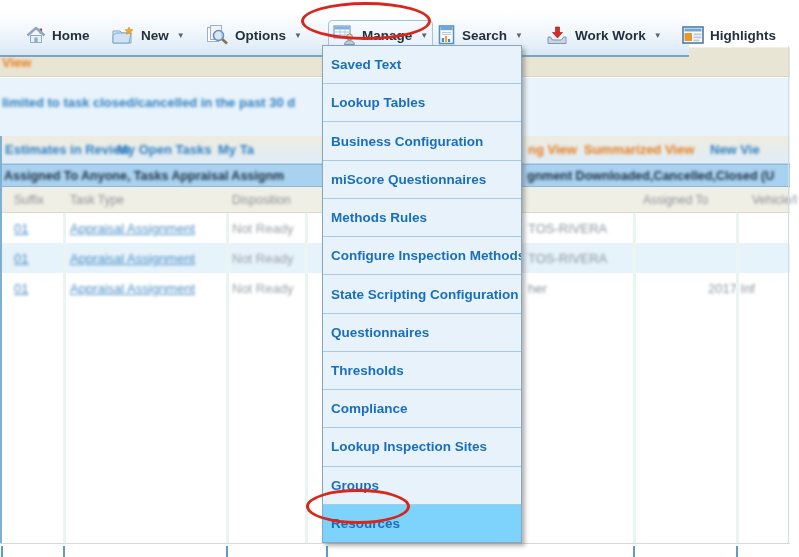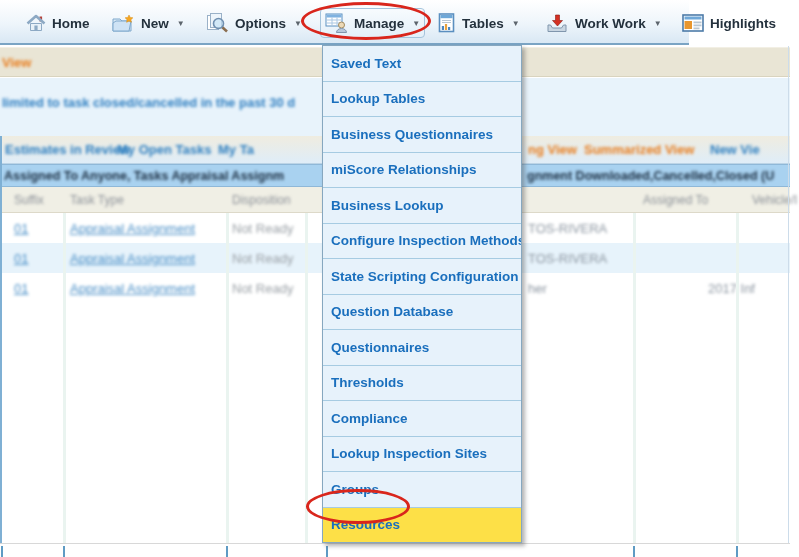--- a/index.html
+++ b/index.html
@@ -1,25 +1,25 @@
 <!DOCTYPE html>
 <html><head>
 <meta charset="utf-8">
 <style>
   * { margin:0; padding:0; box-sizing:border-box; }
   body { background:#ffffff; font-family:"Liberation Sans", sans-serif; }
   .screen { position:relative; width:799px; height:557px; background:#ffffff; overflow:hidden; }
 
   
-  .toolbar { position:absolute; left:0; top:0; width:689px; height:45px; z-index:2;
+  .toolbar { position:absolute; left:0; top:12px; width:689px; height:45px; z-index:2;
     background:linear-gradient(#ffffff, #eef5fb 55%, #d9e8f4); border-bottom:2px solid #7aa4c4; }
   .tb-btn { position:absolute; top:8px; height:30px; display:flex; align-items:center; gap:6px;
     font-size:13.5px; font-weight:bold; color:#24313d; cursor:pointer; padding:0 4px; }
   .tb-btn .caret { font-size:8px; color:#5c646c; margin-left:2px; }
-  .tb-btn.active { background:linear-gradient(#f7fbfe,#e4f0f9); border:1px solid #a5c4dc; border-radius:4px; }
+  .tb-btn.active { background:linear-gradient(#f7fbfe,#e4f0f9); border:1px solid #a5c4dc; border-radius:4px;margin-left:8px; }
 
   
   .bl { filter:blur(1.8px); }
   .bl-s { filter:blur(1.5px); }
 
   .bar-view { position:absolute; left:0; top:47px; width:790px; height:30px; z-index:1;
     background:#e9e5d5; border-top:1px solid #f2efe4; border-bottom:1px solid #d9d4bf;
     display:flex; align-items:center; }
   .bar-view span { font-size:13px; font-weight:bold; color:#e87d1e; margin-left:2px; }
 
@@ -54,21 +54,21 @@
   .tick { position:absolute; top:546px; width:2px; height:11px; background:#5f9bc4; z-index:1; }
 
   
   .menu { position:absolute; left:322px; top:45px; width:200px; height:498px; z-index:5;
     background:#e7f2fb; border:1px solid #86a7bf; box-shadow:3px 3px 4px rgba(90,90,90,.45);
     display:flex; flex-direction:column; }
   .mi { flex:1; display:flex; align-items:center; padding-left:8px;
     font-size:13.5px; font-weight:bold; color:#1a6fbd; border-bottom:1px solid #a6cbe2;
     white-space:nowrap; overflow:hidden; cursor:pointer; }
   .mi:last-child { border-bottom:none; }
-  .mi.hl { background:#fde047; }
+  .mi.hl { background:#7dd3fc; }
 
   
   .circle { position:absolute; border:3.5px solid #d9261c; border-radius:50%; z-index:10; pointer-events:none; }
   .circle.manage { left:301px; top:2px; width:130px; height:38px; }
   .circle.resources { left:306px; top:489px; width:104px; height:35px; }
 
   svg { display:block; }
 </style>
 </head>
 <body>
@@ -201,21 +201,21 @@
         <svg width="18" height="20" viewBox="0 0 18 20">
           <rect x="1.5" y="1" width="14" height="17.5" fill="#ffffff" stroke="#5b8fc0" stroke-width="1.6"></rect>
           <rect x="2.5" y="2" width="12" height="3.2" fill="#6fa8d8"></rect>
           <line x1="4" y1="7.5" x2="13" y2="7.5" stroke="#b9c6d2"></line>
           <line x1="4" y1="9.5" x2="13" y2="9.5" stroke="#b9c6d2"></line>
           <rect x="3.8" y="13" width="2.2" height="4" fill="#4a86c0"></rect>
           <rect x="6.9" y="11" width="2.2" height="6" fill="#e8a13c"></rect>
           <rect x="10" y="14" width="2.2" height="3" fill="#4a86c0"></rect>
         </svg>
       </span>
-      <span>Tables</span>
+      <span>Search</span>
       <span class="caret">▼</span>
     </div>
 
     <div class="tb-btn" style="left:542px">
       <span>
         <svg width="23" height="19" viewBox="0 0 23 19">
           <path d="M2 11 l2.5 0 2 3 h9 l2-3 2.5 0 v6.5 h-18 z" fill="#c9d6e2" stroke="#8096ad"></path>
           <polygon points="9.5,1 13.5,1 13.5,6.5 16.5,6.5 11.5,12 6.5,6.5 9.5,6.5" fill="#d43023" stroke="#8a1a12" stroke-width="0.6"></polygon>
         </svg>
       </span>
@@ -234,26 +234,25 @@
           <rect x="11.5" y="13.5" width="6" height="1.8" fill="#b9c6d2"></rect>
         </svg>
       </span>
       <span>Highlights</span>
     </div>
   </div>
 
   <div class="menu">
     <div class="mi">Saved Text</div>
     <div class="mi">Lookup Tables</div>
-    <div class="mi">Business Questionnaires</div>
-    <div class="mi">miScore Relationships</div>
-    <div class="mi">Business Lookup</div>
+    <div class="mi">Business Configuration</div>
+    <div class="mi">miScore Questionnaires</div>
+    <div class="mi">Methods Rules</div>
     <div class="mi">Configure Inspection Methods</div>
     <div class="mi">State Scripting Configuration</div>
-    <div class="mi">Question Database</div>
     <div class="mi">Questionnaires</div>
     <div class="mi">Thresholds</div>
     <div class="mi">Compliance</div>
     <div class="mi">Lookup Inspection Sites</div>
     <div class="mi">Groups</div>
     <div class="mi hl">Resources</div>
   </div>
 
   <div class="circle manage"></div>
   <div class="circle resources"></div>

